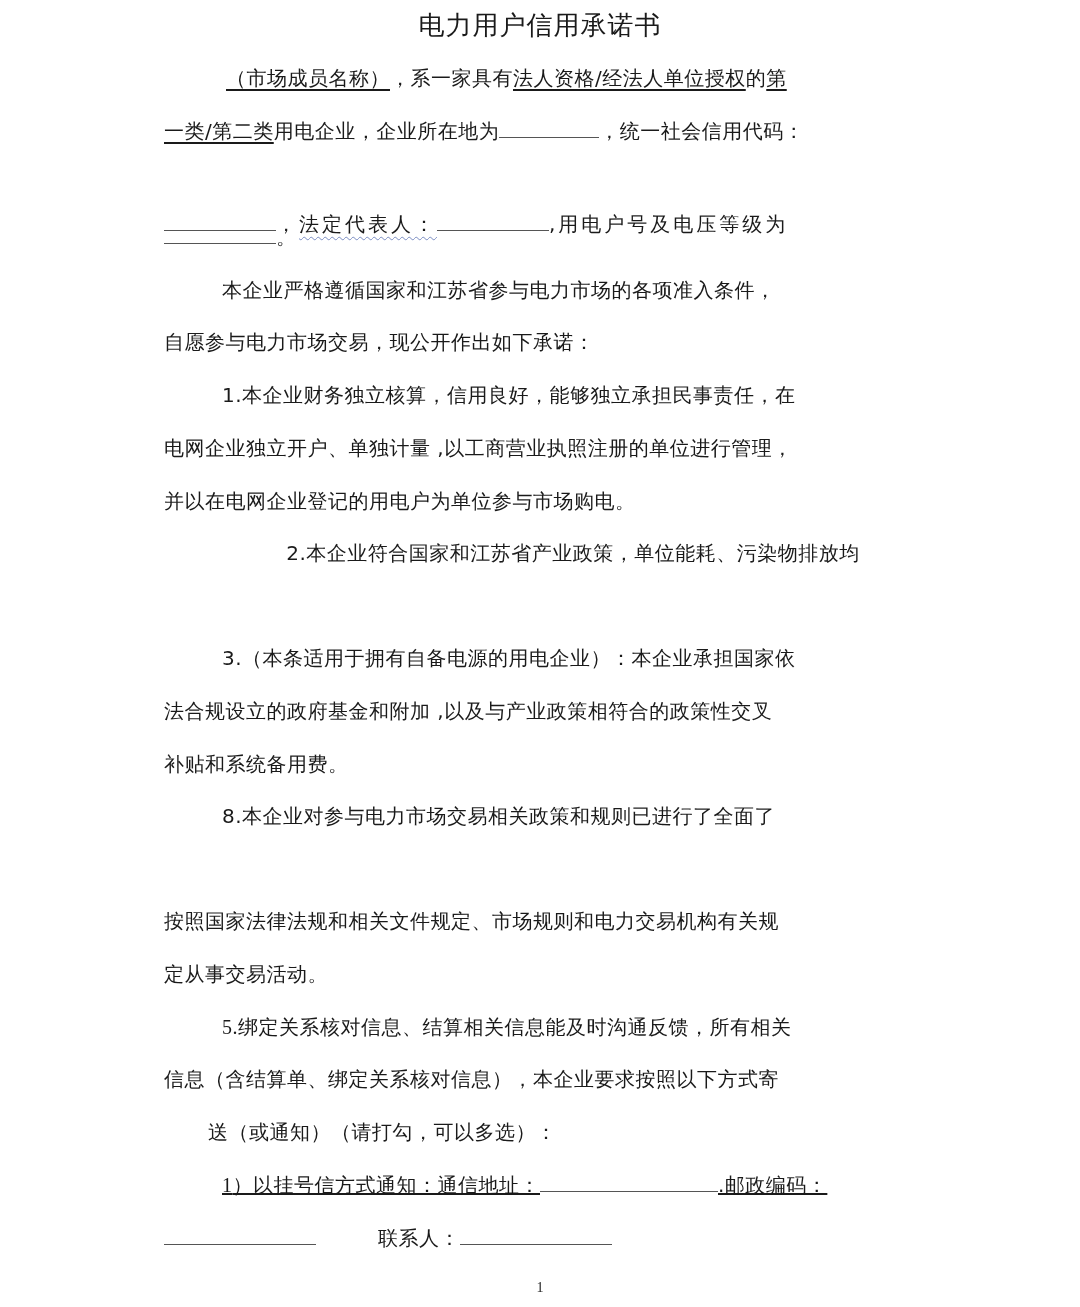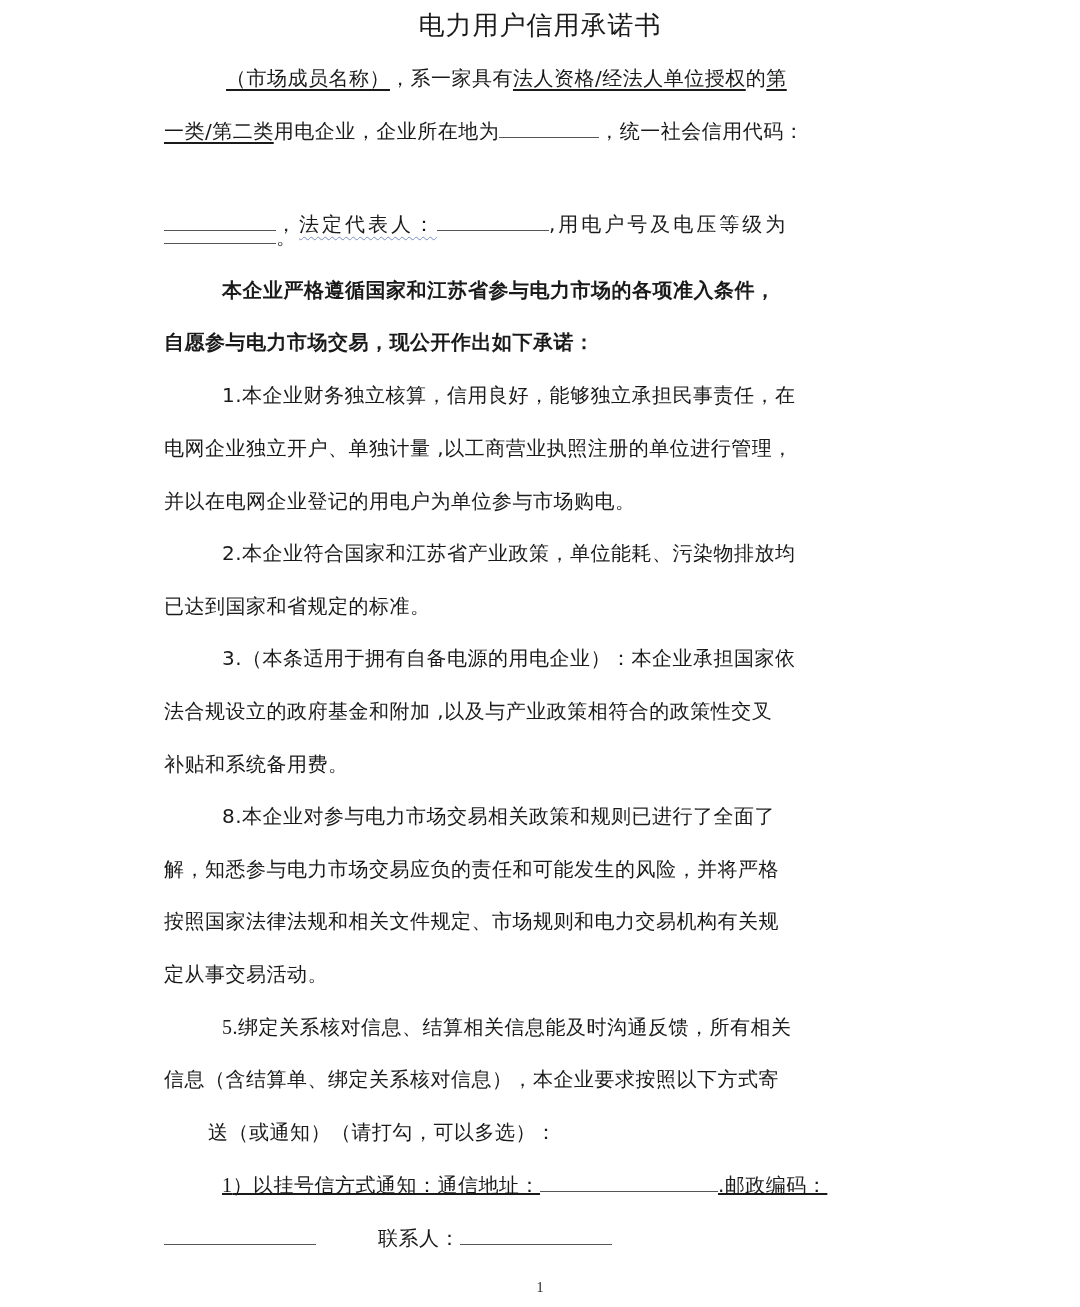--- a/index.html
+++ b/index.html
@@ -12,21 +12,21 @@
     .title {
       position: absolute; top: 4px; left: 0; width: 1080px; text-align: center;
       font-size: 26px; line-height: 42px; letter-spacing: 1px;
     }
     .line {
       position: absolute; left: 164px; width: 760px;
       font-size: 20px; line-height: 40px; white-space: nowrap;
       letter-spacing: 0.5px;
     }
     .indent { padding-left: 58px; width: 702px; }
-    .bold { font-weight: bold; }
+    .bold { font-weight: normal; }
     .u { text-decoration: underline; text-underline-offset: 4px; }
     .wavy { text-decoration: underline wavy #7a8cc2; text-underline-offset: 5px; text-decoration-thickness: 1px; }
     .blank {
       display: inline-block; border-bottom: 1px solid #555;
       height: 26px; vertical-align: baseline;
     }
     .pagenum {
       position: absolute; top: 1280px; left: 0; width: 1080px; text-align: center;
       font-family: "Liberation Serif", serif; font-size: 14px; color: #222;
     }
@@ -55,29 +55,27 @@
     <span class="blank" style="width:112px;"></span><span>。</span>
   </div>
 
   <div class="line bold indent" style="top:270px;">本企业严格遵循国家和江苏省参与电力市场的各项准入条件，</div>
   <div class="line bold" style="top:322px;">自愿参与电力市场交易，现公开作出如下承诺：</div>
 
   <div class="line indent" style="top:375px;">1.本企业财务独立核算，信用良好，能够独立承担民事责任，在</div>
   <div class="line" style="top:428px;">电网企业独立开户、单独计量 ,以工商营业执照注册的单位进行管理，</div>
   <div class="line" style="top:481px;">并以在电网企业登记的用电户为单位参与市场购电。</div>
 
-  <div class="line indent" style="top:533px;">2.本企业符合国家和江苏省产业政策，单位能耗、污染物排放均</div>
-  <div class="line" style="top:586px;">已达到国家和省规定的标准。</div>
+  <div class="line indent" style="top:533px;text-align:center;">2.本企业符合国家和江苏省产业政策，单位能耗、污染物排放均</div>
 
   <div class="line indent" style="top:638px;">3.（本条适用于拥有自备电源的用电企业）：本企业承担国家依</div>
   <div class="line" style="top:691px;">法合规设立的政府基金和附加 ,以及与产业政策相符合的政策性交叉</div>
   <div class="line" style="top:744px;">补贴和系统备用费。</div>
 
   <div class="line indent" style="top:796px;">8.本企业对参与电力市场交易相关政策和规则已进行了全面了</div>
-  <div class="line" style="top:849px;">解，知悉参与电力市场交易应负的责任和可能发生的风险，并将严格</div>
   <div class="line" style="top:901px;">按照国家法律法规和相关文件规定、市场规则和电力交易机构有关规</div>
   <div class="line" style="top:954px;">定从事交易活动。</div>
 
   <div class="line indent" style="top:1007px;">
     <span class="roman">5.</span><span>绑定关系核对信息、结算相关信息能及时沟通反馈，所有相关</span>
   </div>
   <div class="line" style="top:1059px;">信息（含结算单、绑定关系核对信息），本企业要求按照以下方式寄</div>
   <div class="line" style="top:1112px;margin-left:44px;">送（或通知）（请打勾，可以多选）：</div>
 
   <div class="line indent" style="top:1165px;text-decoration:underline;">

